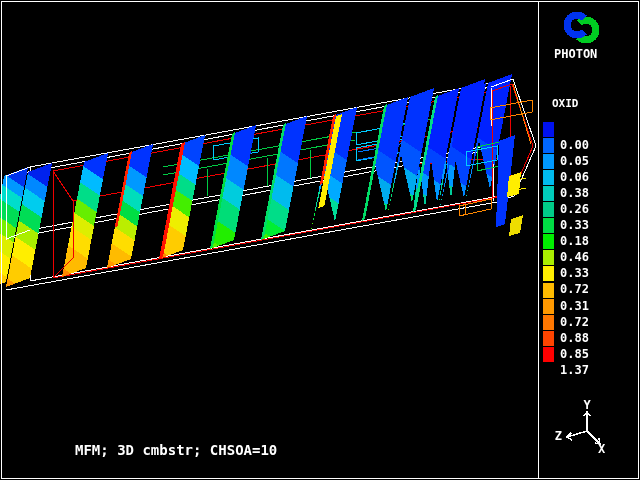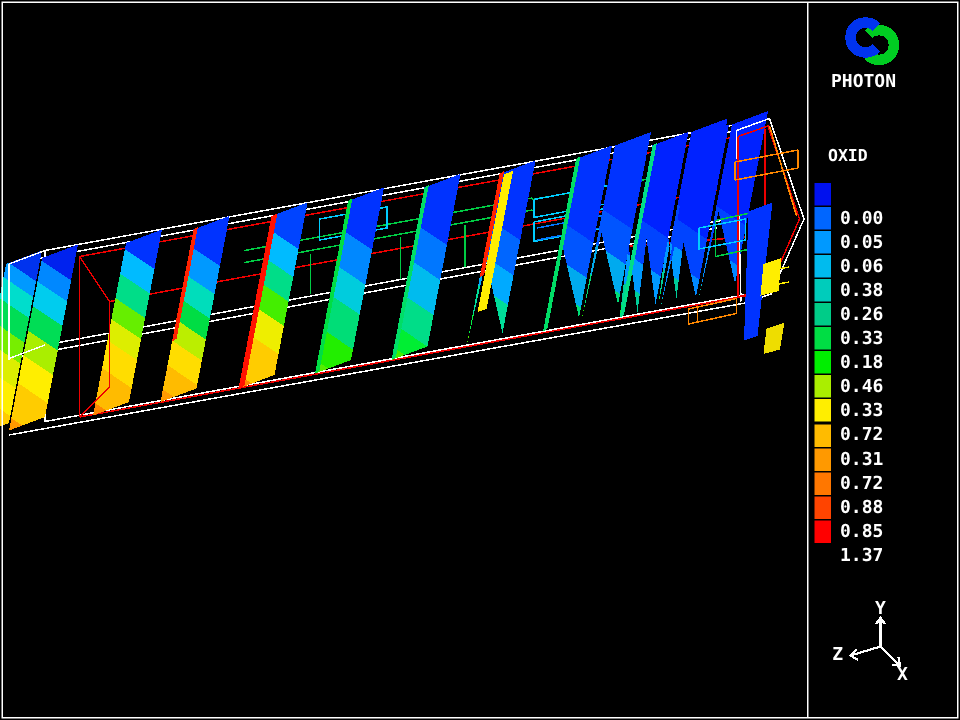--- a/index.html
+++ b/index.html
@@ -334,14 +334,15 @@
       </div>
       <div class="lrow" style="top: 330.8px;">
         <div class="lswatch" style="background: rgb(255, 68, 0);"></div>
         <div class="lval">0.85</div>
       </div>
       <div class="lrow" style="top: 346.9px;">
         <div class="lswatch" style="background: rgb(255, 0, 0);"></div>
         <div class="lval">1.37</div>
       </div>
     </div>
+  <div id="caption" class="txt">MFM; 3D cmbstr; CHSOA=10</div>
 
 </div>
 
 </body></html>

